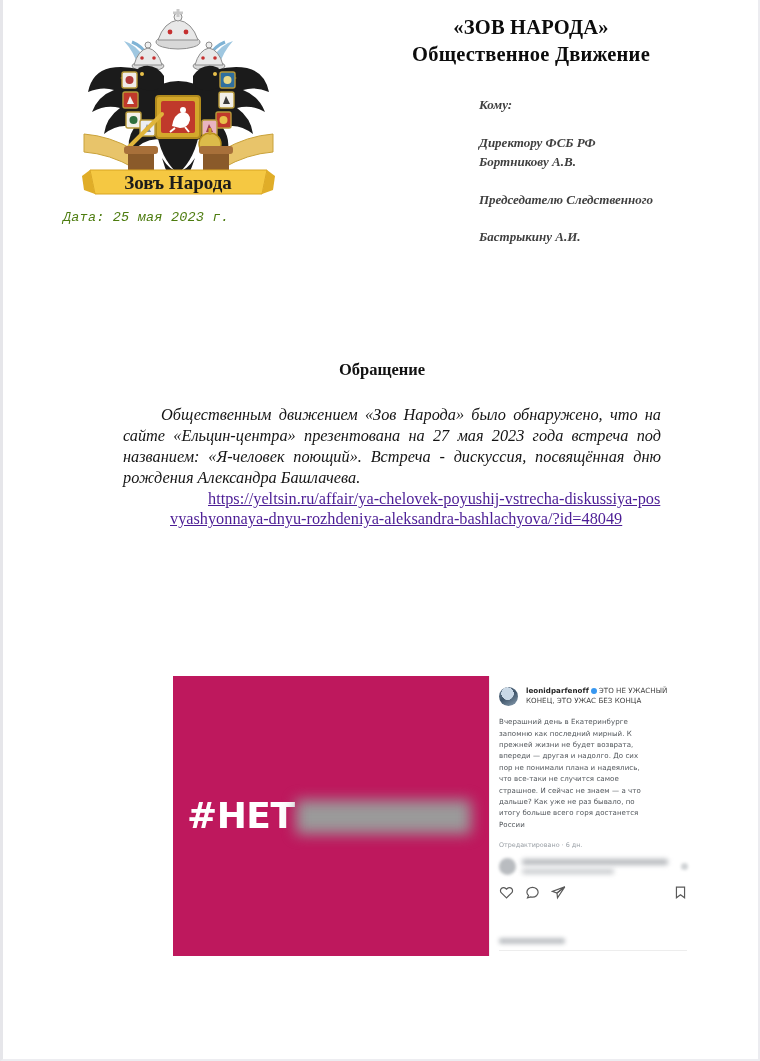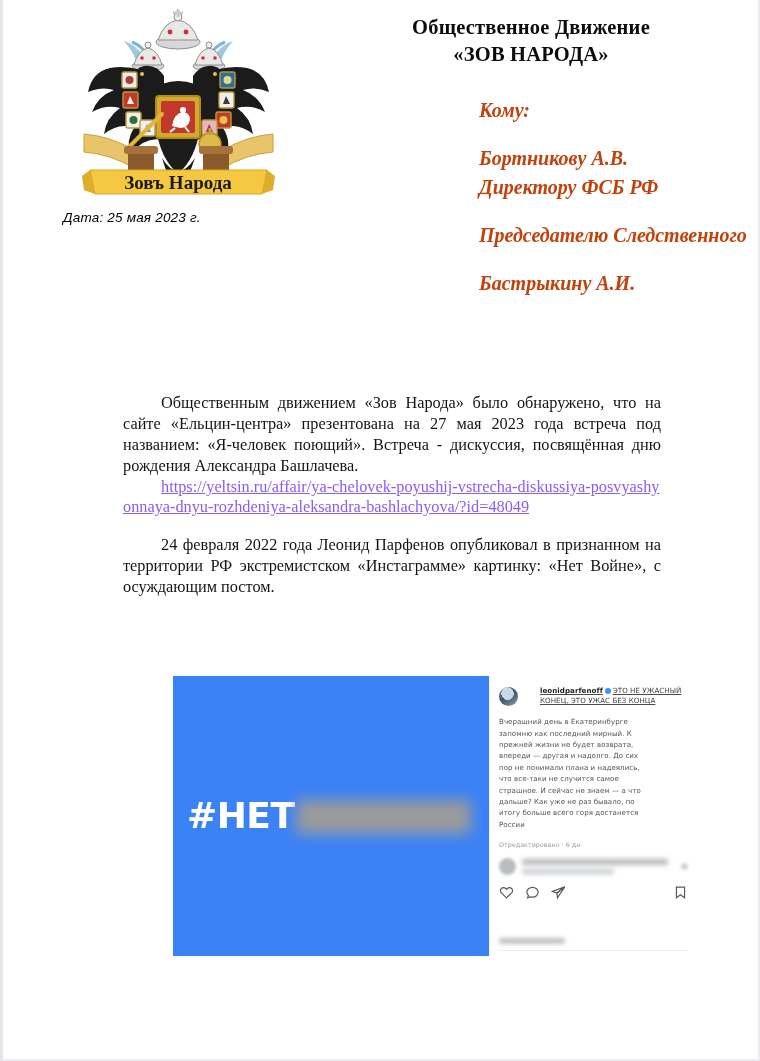--- a/index.html
+++ b/index.html
@@ -49,24 +49,24 @@
     text-align: left;
   }
   .emblem-wrap {
     width: 205px;
     height: 190px;
     margin: 0 auto;
     position: relative;
   }
   .emblem-date {
     margin-top: 12px;
-    font-family: Liberation Sans, sans-serif;
+    font-family: Liberation Mono, monospace;
     font-style: italic;
     font-size: 13.5px;
-    color: #000000;
+    color: #4d7c0f;
     letter-spacing: .2px;
   }
 
   .org-title {
     position: absolute;
     left: 300px;
     top: 14px;
     width: 440px;
     text-align: center;
     font-family: "Liberation Serif", serif;
@@ -79,23 +79,23 @@
   .org-title .ln { display: block; }
 
   .addressee {
     position: absolute;
     left: 468px;
     top: 96px;
     width: 272px;
     font-family: "Liberation Serif", serif;
     font-style: italic;
     font-weight: bold;
-    font-size: 20px;
+    font-size: 13px;
     line-height: 1.45;
-    color: #c2410c;
+    color: #404040;
   }
   .addressee .grp { margin-bottom: 19px; }
   .addressee .grp:last-child { margin-bottom: 18px; }
   .addressee .ln { display: block; white-space: nowrap; }
 
   
   .doc-heading {
     position: absolute;
     left: 0;
     top: 360px;
@@ -109,51 +109,53 @@
     position: absolute;
     left: 112px;
     top: 393px;
     width: 538px;
     font-size: 16.3px;
     line-height: 1.285;
     text-align: justify;
     color: #141414;
   }
   .para {
-    margin: 0 0 0 0;
+    margin: 12px 0 0 0;
     text-indent: 38px;
     text-align: justify;
     text-align-last: left;
+    font-style: italic;
   }
   .gap { height: 17px; }
   .url-line {
     display: block;
-    color: #8b5cf6;
+    color: #4c1d95;
     text-decoration: underline;
     text-indent: 38px;
     word-break: break-all;
     text-align: justify;
     text-align-last: left;
     line-height: 1.26;
+    margin-left: 47px;
   }
 
   
   .screenshot {
     position: absolute;
     left: 162px;
     top: 676px;
     width: 524px;
     height: 280px;
     background: #fff;
     display: flex;
   }
   .shot-left {
     width: 316px;
     height: 280px;
-    background: #3b82f6;
+    background: #be185d;
     position: relative;
     overflow: hidden;
     flex: 0 0 316px;
   }
   .nowar {
     position: absolute;
     left: 14px;
     top: 122px;
     display: flex;
     align-items: center;
@@ -181,22 +183,21 @@
     background: #ffffff;
     padding: 10px 9px 0 9px;
     position: relative;
     font-family: "DejaVu Sans", sans-serif;
     color: #4a4a4a;
     border-left: 1px solid #f0f0f0;
   }
   .ig-head {
     display: flex;
     align-items: flex-start;
-    gap: 22px;
-    text-decoration: underline;
+    gap: 8px;
   }
   .ig-avatar {
     width: 19px; height: 19px;
     border-radius: 50%;
     flex: 0 0 19px;
     background:
       radial-gradient(circle at 45% 35%, #c9d8e6 0 38%, rgba(0,0,0,0) 39%),
       linear-gradient(150deg, #6f8496 0%, #40556a 48%, #8aa0b2 100%);
     filter: blur(0.4px);
     margin-top: 1px;
@@ -401,47 +402,47 @@
             <path d="M14 162 L6 168 L8 182 L19 186 Z" fill="#e0ad28"></path>
             <path d="M191 162 L199 168 L197 182 L186 186 Z" fill="#e0ad28"></path>
             <text x="102" y="181" font-family="Liberation Serif, serif" font-size="19" font-weight="bold" fill="#1b1b1b" text-anchor="middle">Зовъ Народа</text>
           </g>
         </svg>
       </div>
       <div class="emblem-date">Дата: 25 мая 2023 г.</div>
     </div>
 
     <div class="org-title">
+      <span class="ln">«ЗОВ НАРОДА»</span>
       <span class="ln">Общественное Движение</span>
-      <span class="ln">«ЗОВ НАРОДА»</span>
     </div>
 
     <div class="addressee">
       <div class="grp">
         <span class="ln">Кому:</span>
       </div>
       <div class="grp">
+        <span class="ln">Директору ФСБ РФ</span>
         <span class="ln">Бортникову А.В.</span>
-        <span class="ln">Директору ФСБ РФ</span>
       </div>
       <div class="grp">
         <span class="ln">Председателю Следственного</span>
       </div>
       <div class="grp">
         <span class="ln">Бастрыкину А.И.</span>
       </div>
     </div>
   </div>
 
+  <div class="doc-heading">Обращение</div>
 
   <div class="body-text">
     <p class="para">Общественным движением «Зов Народа» было обнаружено, что на сайте «Ельцин-центра» презентована на 27 мая 2023 года встреча под названием: «Я-человек поющий». Встреча - дискуссия, посвящённая дню рождения Александра Башлачева.</p>
     <a class="url-line" href="#">https://yeltsin.ru/affair/ya-chelovek-poyushij-vstrecha-diskussiya-posvyashyonnaya-dnyu-rozhdeniya-aleksandra-bashlachyova/?id=48049</a>
     <div class="gap"></div>
-    <p class="para">24 февраля 2022 года Леонид Парфенов опубликовал в признанном на территории РФ экстремистском «Инстаграмме» картинку: «Нет Войне», с осуждающим постом.</p>
   </div>
 
   <div class="screenshot">
 
     <div class="shot-left">
       <div class="nowar">
         <span class="nowar-text">#НЕТ</span>
         <span class="nowar-censor"></span>
       </div>
     </div>

